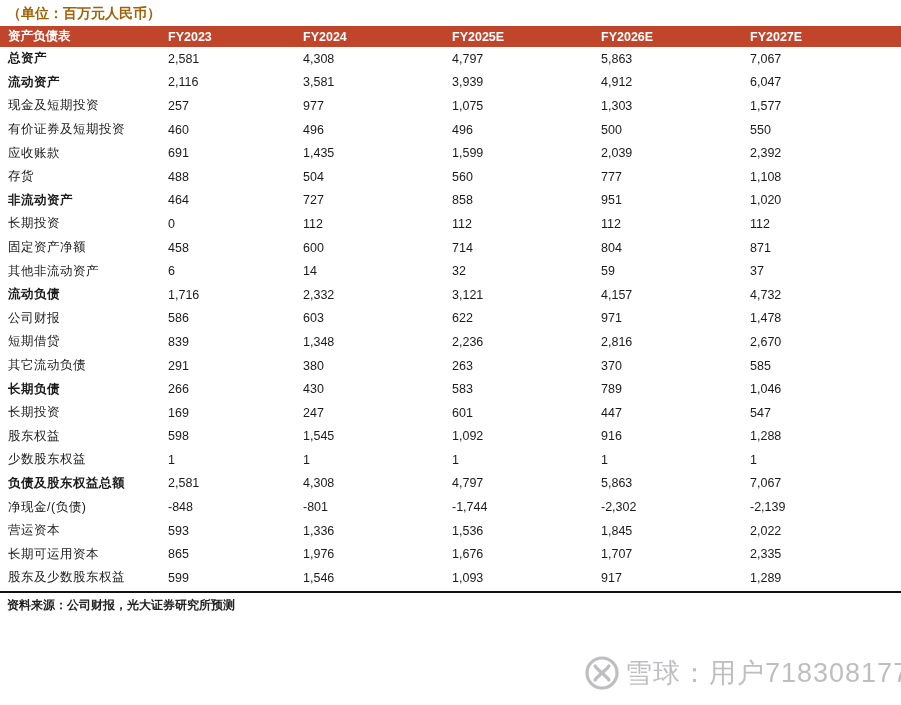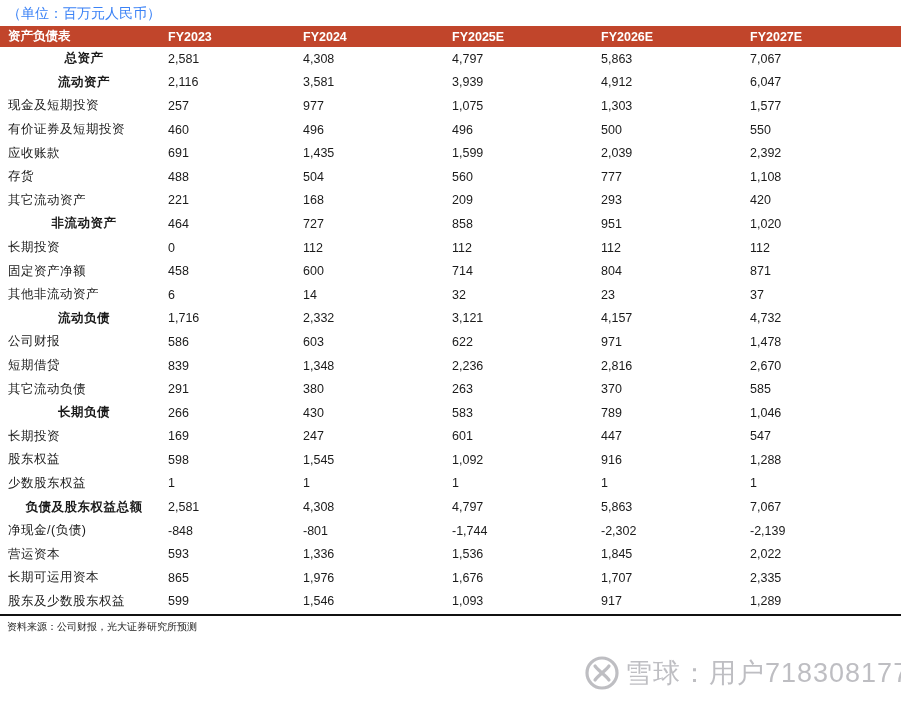--- a/index.html
+++ b/index.html
@@ -11,24 +11,24 @@
   }
   *{box-sizing:border-box;margin:0;padding:0;}
   html,body{width:901px;height:705px;background:#FFFFFF;overflow:hidden;}
   body{
     font-family:"Liberation Sans","DejaVu Sans",sans-serif;
     color:var(--body-text);
     position:relative;
   }
   .page-title{
     font-size:14px;
-    font-weight:normal;
+    font-weight:bold;
     padding:5px 0 4px 7px;
     height:26px;
-    color:#3b82f6;
+    color:#a16207;
   }
   table.bs{
     width:901px;
     border-collapse:collapse;
     table-layout:fixed;
   }
   table.bs col.c-label{width:160px;}
   table.bs col.c-1{width:135px;}
   table.bs col.c-2{width:149px;}
   table.bs col.c-3{width:149px;}
@@ -45,27 +45,27 @@
     white-space:nowrap;
   }
   table.bs tbody td{
     font-size:12.5px;
     height:23.6px;
     padding:0 0 0 8px;
     vertical-align:middle;
     white-space:nowrap;
   }
   table.bs tbody td.label{letter-spacing:0.5px;}
-  table.bs tbody tr.bold td.label{font-weight:bold;text-align:center;}
+  table.bs tbody tr.bold td.label{font-weight:bold;}
   .source-row{
     border-top:2px solid var(--divider);
     margin-top:1px;
     padding:4px 0 0 7px;
-    font-size:10px;
-    font-weight:400;
+    font-size:12px;
+    font-weight:700;
     color:#222;
   }
   .watermark{
     position:absolute;
     left:584px;
     top:655px;
     display:flex;
     align-items:center;
     gap:5px;
     color:var(--watermark);
@@ -144,28 +144,20 @@
         <td>2,392</td>
       </tr>
       <tr>
         <td class="label">存货</td>
         <td>488</td>
         <td>504</td>
         <td>560</td>
         <td>777</td>
         <td>1,108</td>
       </tr>
-      <tr>
-        <td class="label">其它流动资产</td>
-        <td>221</td>
-        <td>168</td>
-        <td>209</td>
-        <td>293</td>
-        <td>420</td>
-      </tr>
       <tr class="bold">
         <td class="label">非流动资产</td>
         <td>464</td>
         <td>727</td>
         <td>858</td>
         <td>951</td>
         <td>1,020</td>
       </tr>
       <tr>
         <td class="label">长期投资</td>
@@ -181,21 +173,21 @@
         <td>600</td>
         <td>714</td>
         <td>804</td>
         <td>871</td>
       </tr>
       <tr>
         <td class="label">其他非流动资产</td>
         <td>6</td>
         <td>14</td>
         <td>32</td>
-        <td>23</td>
+        <td>59</td>
         <td>37</td>
       </tr>
       <tr class="bold">
         <td class="label">流动负债</td>
         <td>1,716</td>
         <td>2,332</td>
         <td>3,121</td>
         <td>4,157</td>
         <td>4,732</td>
       </tr>

